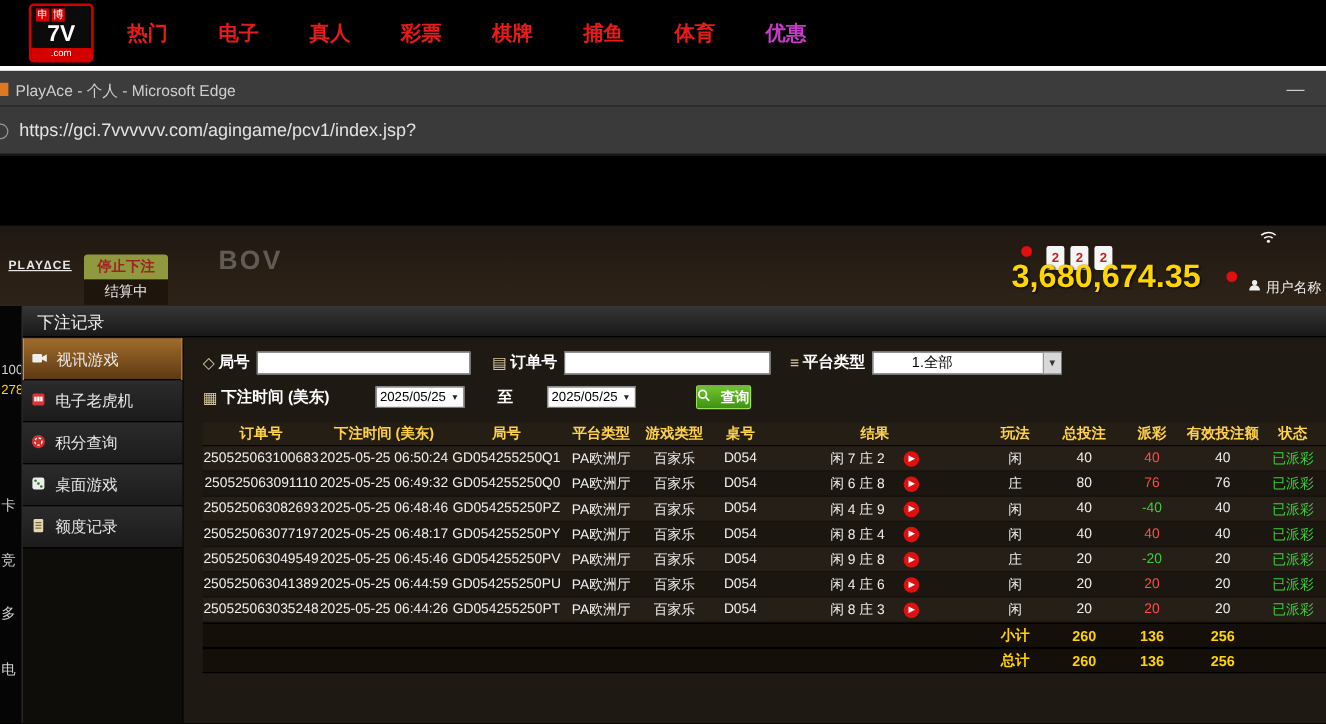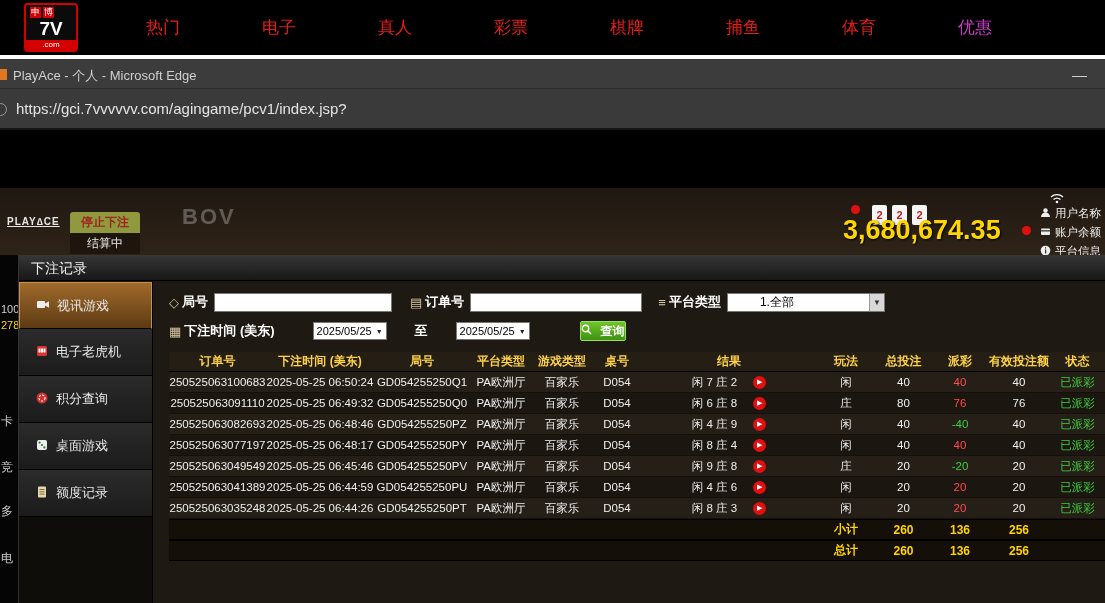--- a/index.html
+++ b/index.html
@@ -8,21 +8,21 @@
   #screen { position:relative; width:1105px; height:603px; background:#000; overflow:hidden; }
 
   
   .topbar { position:absolute; left:0; top:0; width:1105px; height:55px; background:#000; }
   .logo { position:absolute; left:24px; top:3px; width:54px; height:49px; border:2px solid #d40000; border-radius:4px; background:#0b0b0b; overflow:hidden; }
   .logo-badges { display:flex; gap:2px; margin:2px 0 0 4px; }
   .logo-badge { background:#d40000; color:#fff; font-size:9px; line-height:11px; width:11px; text-align:center; }
   .logo-main { color:#fff; font-weight:bold; font-size:19px; text-align:center; line-height:22px; }
   .logo-sub { background:#d40000; color:#fff; font-size:8px; text-align:center; line-height:10px; }
   .nav { position:absolute; left:106px; top:0; height:55px; display:flex; align-items:center; gap:42px; }
-  .nav-item { color:#e81b1b; font-size:17px; font-weight:normal; cursor:pointer; white-space:nowrap;margin-left:40px; }
+  .nav-item { color:#e81b1b; font-size:17px; font-weight:bold; cursor:pointer; white-space:nowrap; }
   .nav-item.highlight { color:#c63cc6; }
 
   
   .titlebar { position:absolute; left:0; top:55px; width:1105px; height:33px; background:#3c3c3c; border-top:4px solid #ffffff; }
   .titlebar .app-ico { position:absolute; left:0; top:10px; width:7px; height:11px; background:#e07820; }
   .titlebar .title { position:absolute; left:13px; top:0; line-height:33px; color:#cfcfcf; font-size:13px; }
   .titlebar .minimize { position:absolute; right:18px; top:0; line-height:31px; color:#cccccc; font-size:15px; cursor:pointer; }
 
   
   .addressbar { position:absolute; left:0; top:88px; width:1105px; height:42px; background:#3a3a3a; border-top:1px solid #2c2c2c; border-bottom:2px solid #161616; }
@@ -39,40 +39,40 @@
   .stop-label { background:#8f9a3f; color:#a02222; font-weight:bold; font-size:12px; text-align:center; padding:2px 4px; border-radius:3px 3px 0 0; }
   .settle-label { background:rgba(28,20,12,.88); color:#e8e8e8; font-size:12px; text-align:center; padding:2px 0; }
   .bg-text { position:absolute; left:182px; top:16px; color:rgba(255,255,255,.28); font-weight:bold; font-size:22px; letter-spacing:2px; }
   .cards { position:absolute; left:872px; top:17px; display:flex; gap:5px; }
   .card { width:15px; height:20px; background:#f6f6f6; border-radius:2px; color:#c22222; font-weight:bold; font-size:11px; display:flex; align-items:center; justify-content:center; }
   .alert-dot { position:absolute; width:9px; height:9px; background:#e01010; border-radius:50%; }
   .dot-a { left:851px; top:17px; } .dot-b { left:1022px; top:38px; }
   .jackpot { position:absolute; left:843px; top:27px; color:#ffd600; font-weight:bold; font-size:27px; text-shadow:1px 1px 2px #000; white-space:nowrap; }
   .side-menu { position:absolute; right:4px; top:2px; display:flex; flex-direction:column; gap:3px; align-items:flex-start; }
   .wifi-wrap { align-self:flex-start; margin-left:10px; height:12px; }
-  .side-item { display:flex; align-items:center; gap:4px; height:16px; cursor:pointer; }
+  .side-item { display:flex; align-items:center; gap:4px; height:16px; cursor:pointer;margin-top:26px; }
   .side-item span { color:#f0f0f0; font-size:11.5px; white-space:nowrap; }
 
   
   .leftstrip { position:absolute; left:0; top:255px; width:18px; height:348px; background:#050505; overflow:hidden; }
   .frag { position:absolute; left:1px; font-size:11px; color:#cfcfcf; white-space:nowrap; }
   .frag:nth-of-type(1){ top:48px; }
   .frag:nth-of-type(2){ top:64px; color:var(--yellow,#ffd400); }
   .frag:nth-of-type(3){ top:158px; font-size:12px; }
   .frag:nth-of-type(4){ top:204px; font-size:12px; }
   .frag:nth-of-type(5){ top:248px; font-size:12px; }
   .frag:nth-of-type(6){ top:295px; font-size:12px; }
 
   
   .panel { position:absolute; left:18px; top:255px; width:1087px; height:348px; background:#1a150f; border-left:1px solid #333; }
   .panel-header { height:26px; background:linear-gradient(#363636,#181818); border-bottom:1px solid #000; }
   .panel-title { margin-left:12px; line-height:26px; color:#f0f0f0; font-size:14px; }
 
   .menu { position:absolute; left:0; top:27px; width:134px; bottom:0; background:#0f0d0a; border-right:1px solid #000; }
-  .menu-item { height:47px; display:flex; align-items:center; gap:7px; padding-left:16px; color:#e8e8e8; font-size:13px; background:linear-gradient(#2b2b2b,#1b1b1b); border-bottom:1px solid #000; cursor:pointer; white-space:nowrap; }
+  .menu-item { height:35px; display:flex; align-items:center; gap:7px; padding-left:6px; color:#e8e8e8; font-size:13px; background:linear-gradient(#2b2b2b,#1b1b1b); border-bottom:1px solid #000; cursor:pointer; white-space:nowrap; }
   .menu-item.active { background:linear-gradient(#a06a2c,#5d3a12); border:1px solid #c89050; border-bottom:1px solid #000; }
   .menu-item svg { flex:0 0 auto; }
 
   .content { position:absolute; left:134px; top:27px; right:0; bottom:0; background:#1e1912; padding:8px 0 0 16px; }
   .filter-row { display:flex; align-items:center; height:24px; margin-bottom:5px; }
   .f-icon { color:#d8c8a0; font-size:13px; margin-right:3px; }
   .f-label { color:#ffffff; font-size:13px; font-weight:bold; margin-right:6px; white-space:nowrap; }
   .f-input { width:178px; height:19px; background:#fff; border:1px solid #777; font-size:12px; padding:0 3px; color:#000; }
   .f-input.order { width:172px; }
   .gap18 { margin-left:18px; } .gap16 { margin-left:16px; }

